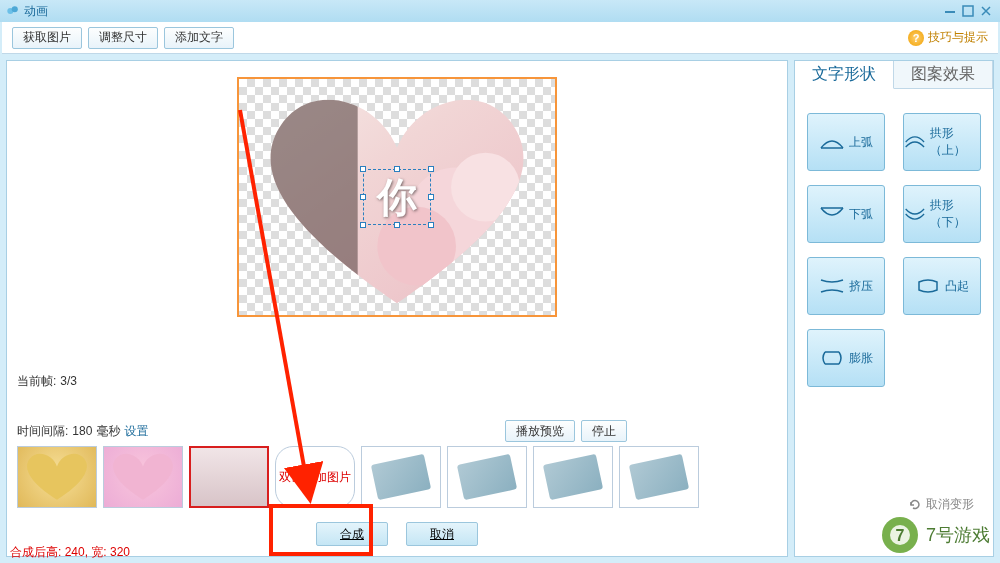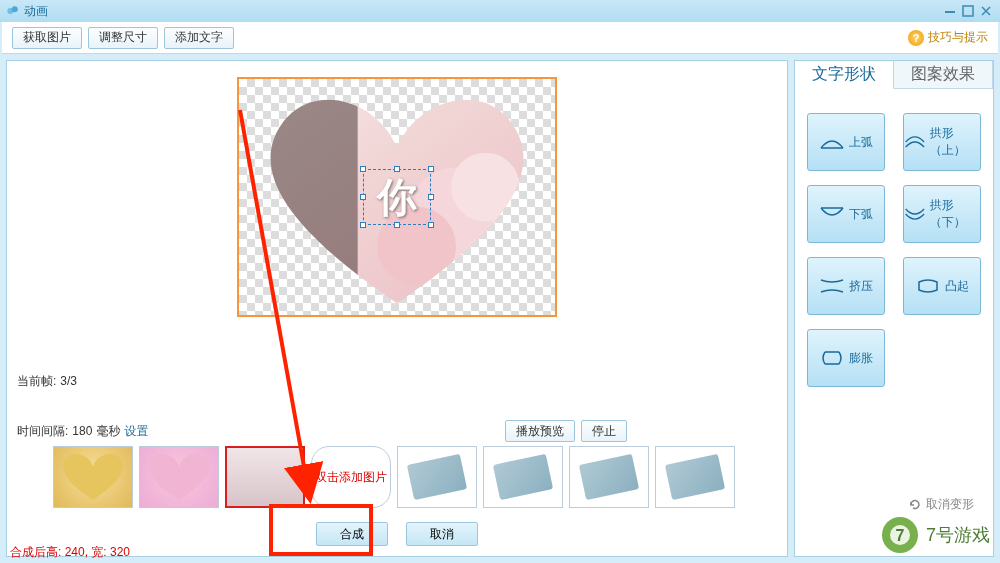--- a/index.html
+++ b/index.html
@@ -36,32 +36,32 @@
 .text-overlay .hnd { position: absolute; width: 6px; height: 6px; background: #fff; border: 1px solid #2a7fbf; }
 .hnd.tl { top:-4px; left:-4px } .hnd.tr { top:-4px; right:-4px } .hnd.bl { bottom:-4px; left:-4px } .hnd.br { bottom:-4px; right:-4px }
 .hnd.tm { top:-4px; left:50%; margin-left:-3px } .hnd.bm { bottom:-4px; left:50%; margin-left:-3px }
 .hnd.ml { left:-4px; top:50%; margin-top:-3px } .hnd.mr { right:-4px; top:50%; margin-top:-3px }
 .text-overlay .txt { font-size: 40px; color: #fff; font-weight: bold; text-shadow: 1px 1px 3px rgba(0,0,0,.5); }
 
 .frame-info { padding: 4px 10px; font-size: 12px; color: #333; }
 .frame-info .row { display: flex; align-items: center; gap: 4px; line-height: 18px; margin-top: 32px; }
 .link { color: #1a6a9a; cursor: pointer; }
 
-.timeline { display: flex; align-items: flex-start; padding: 2px 10px 8px; gap: 6px; position: relative; margin-left: 36px; }
+.timeline { display: flex; align-items: flex-start; padding: 2px 10px 8px; gap: 6px; position: relative; }
 .timeline .pv-controls { position: absolute; top: -24px; right: 160px; display: flex; gap: 6px; }
 .thumb { width: 80px; height: 62px; border: 1px solid #bcd; display: flex; align-items: center; justify-content: center; background: #fff; font-size: 12px; position: relative; }
 .thumb.heart1 { background: radial-gradient(circle at 50% 45%, #f7e09a, #e0b858); }
 .thumb.heart2 { background: radial-gradient(circle at 50% 45%, #f9c6dc, #ecacd6); }
 .thumb.sel { border: 2px solid #d81e1e; }
 .thumb.photo { background: linear-gradient(to bottom, #f1e5e7, #d8c4c8); }
 .thumb.add-text { color: #d00; border-radius: 18px; }
 .thumb.ghost { color: #b5cdd9; }
 .thumb .pic { position: absolute; inset: 12px; background: linear-gradient(135deg,#b0c9d4,#8bb0c0); transform: rotate(-12deg); border-radius: 3px; }
 
-.bottom-btns { display: flex; justify-content: center; gap: 18px; padding: 6px 0 10px; position: relative; }
+.bottom-btns { display: flex; justify-content: center; gap: 18px; padding: 6px 0 10px; position: relative; text-decoration: underline; }
 .act-btn { width: 72px; height: 24px; border: 1px solid #9bc6dd; background: linear-gradient(to bottom,#e4f4fb,#c5e6f5); font-size: 12px; cursor: pointer; border-radius: 2px; }
 .compose-highlight { position: absolute; border: 4px solid #f20; width: 104px; height: 52px; left: 262px; bottom: 0; }
 
 .status { position: absolute; left: 10px; bottom: 2px; font-size: 12px; color: #d00; font-weight: normal; }
 
 .tabs { display: flex; height: 28px; border-bottom: 1px solid #c0d8e8; background: #f0f7fb; }
 .tab { flex: 1; display: flex; align-items: center; justify-content: center; font-size: 16px; cursor: pointer; color: #666; border-right: 1px solid #c0d8e8; }
 .tab.active { background: #fff; color: #1a6a9a; border-bottom: 1px solid #fff; margin-bottom: -1px; }
 
 .shapes { padding: 24px 12px; display: grid; grid-template-columns: 1fr 1fr; gap: 14px 18px; }

